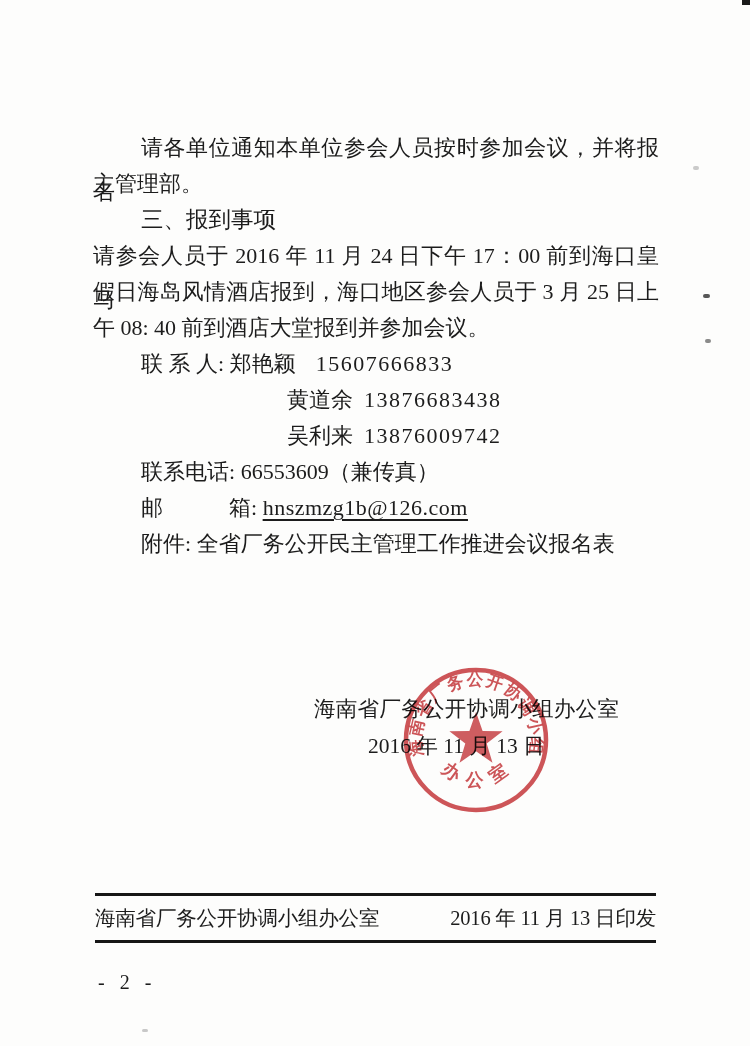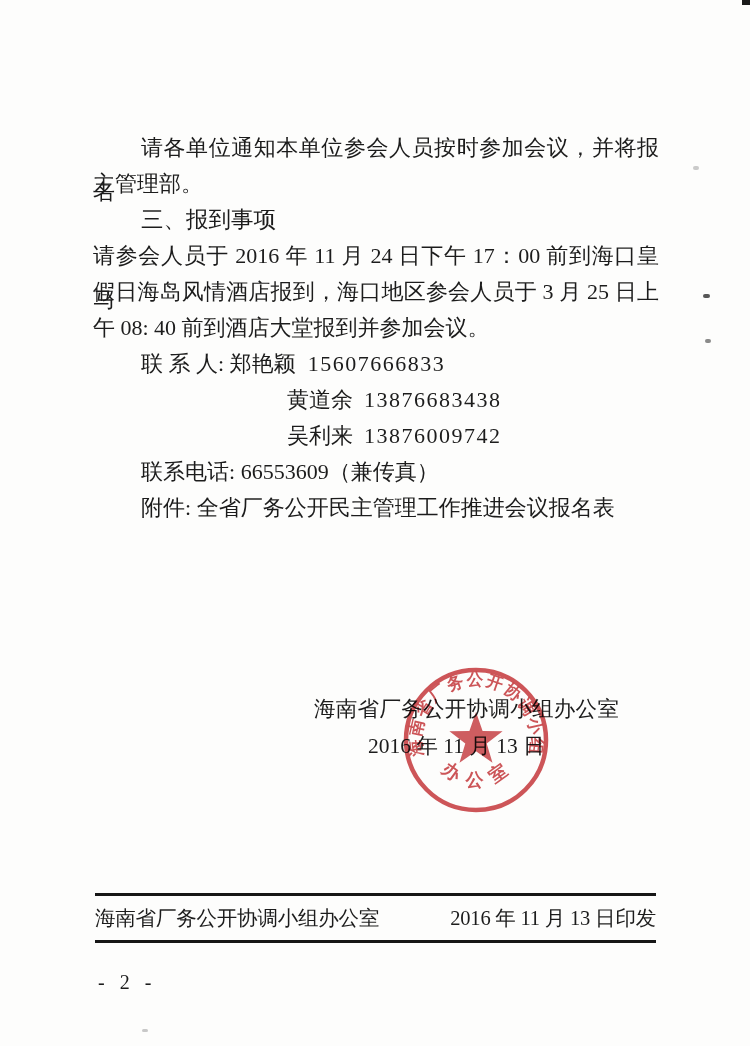--- a/index.html
+++ b/index.html
@@ -24,21 +24,21 @@
     white-space:normal;
     text-align:justify; text-align-last:justify;
   }
   .indent { text-indent:48px; }
   .pad1 { padding-left:48px; }
   .pad2 { padding-left:194px; }
   .heading-line {
     font-family:"Liberation Sans","DejaVu Sans",sans-serif;
     font-weight:normal; font-size:22.5px;
   }
-  .phone { margin-left:12px; letter-spacing:1.5px; }
+  .phone { margin-left:20px; letter-spacing:1.5px; }
   .phone-sub { margin-left:11px; letter-spacing:1.5px; }
   .email { text-decoration:underline; text-underline-offset:4px; letter-spacing:0.5px; }
   
   .sig-org { position:absolute; left:314px; top:694px; font-size:21.5px; letter-spacing:0.3px; }
   .sig-date { position:absolute; left:368px; top:731px; font-size:21.5px; }
   
   .seal {
     position:absolute; left:399px; top:661px; width:154px; height:158px;
     mix-blend-mode:multiply; opacity:0.92;
   }
@@ -84,20 +84,23 @@
       <span>黄道余</span><span class="phone-sub">13876683438</span>
     </div>
     <div class="line pad2">
       <span>吴利来</span><span class="phone-sub">13876009742</span>
     </div>
 
     <div class="line pad1">
       <span>联系电话: </span><span>66553609（兼传真）</span>
     </div>
     <div class="line pad1">
+      <span>邮　　　箱: </span><span class="email">hnszmzg1b@126.com</span>
+    </div>
+    <div class="line pad1">
       <span>附件: </span><span>全省厂务公开民主管理工作推进会议报名表</span>
     </div>
   </div>
 
   <div class="sig-org">海南省厂务公开协调小组办公室</div>
   <div class="sig-date">2016 年 11 月 13 日</div>
 
   <svg class="seal" viewBox="0 0 154 158" xmlns="http://www.w3.org/2000/svg">
     <circle cx="77" cy="79" r="70" fill="none" stroke="#c5373b" stroke-width="4.5" opacity="0.92"></circle>
     <polygon points="77,51 83.6,69.9 103.6,70.3 87.7,82.5 93.5,101.7 77,90.2 60.5,101.7 66.3,82.5 50.4,70.3 70.4,69.9" fill="#c5373b" opacity="0.88"></polygon>

